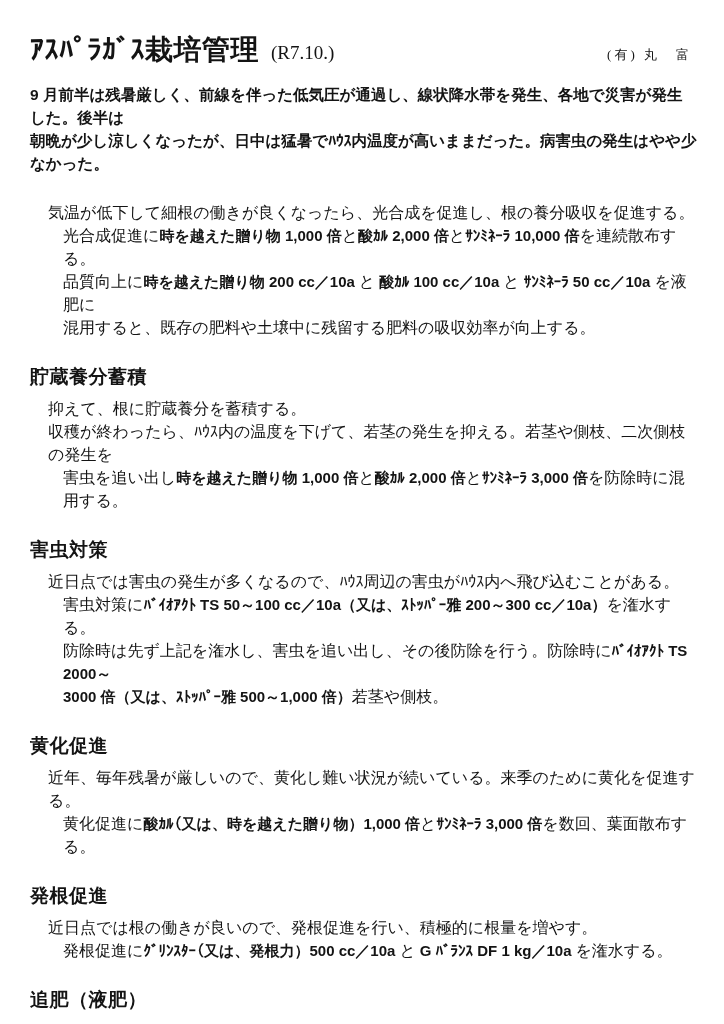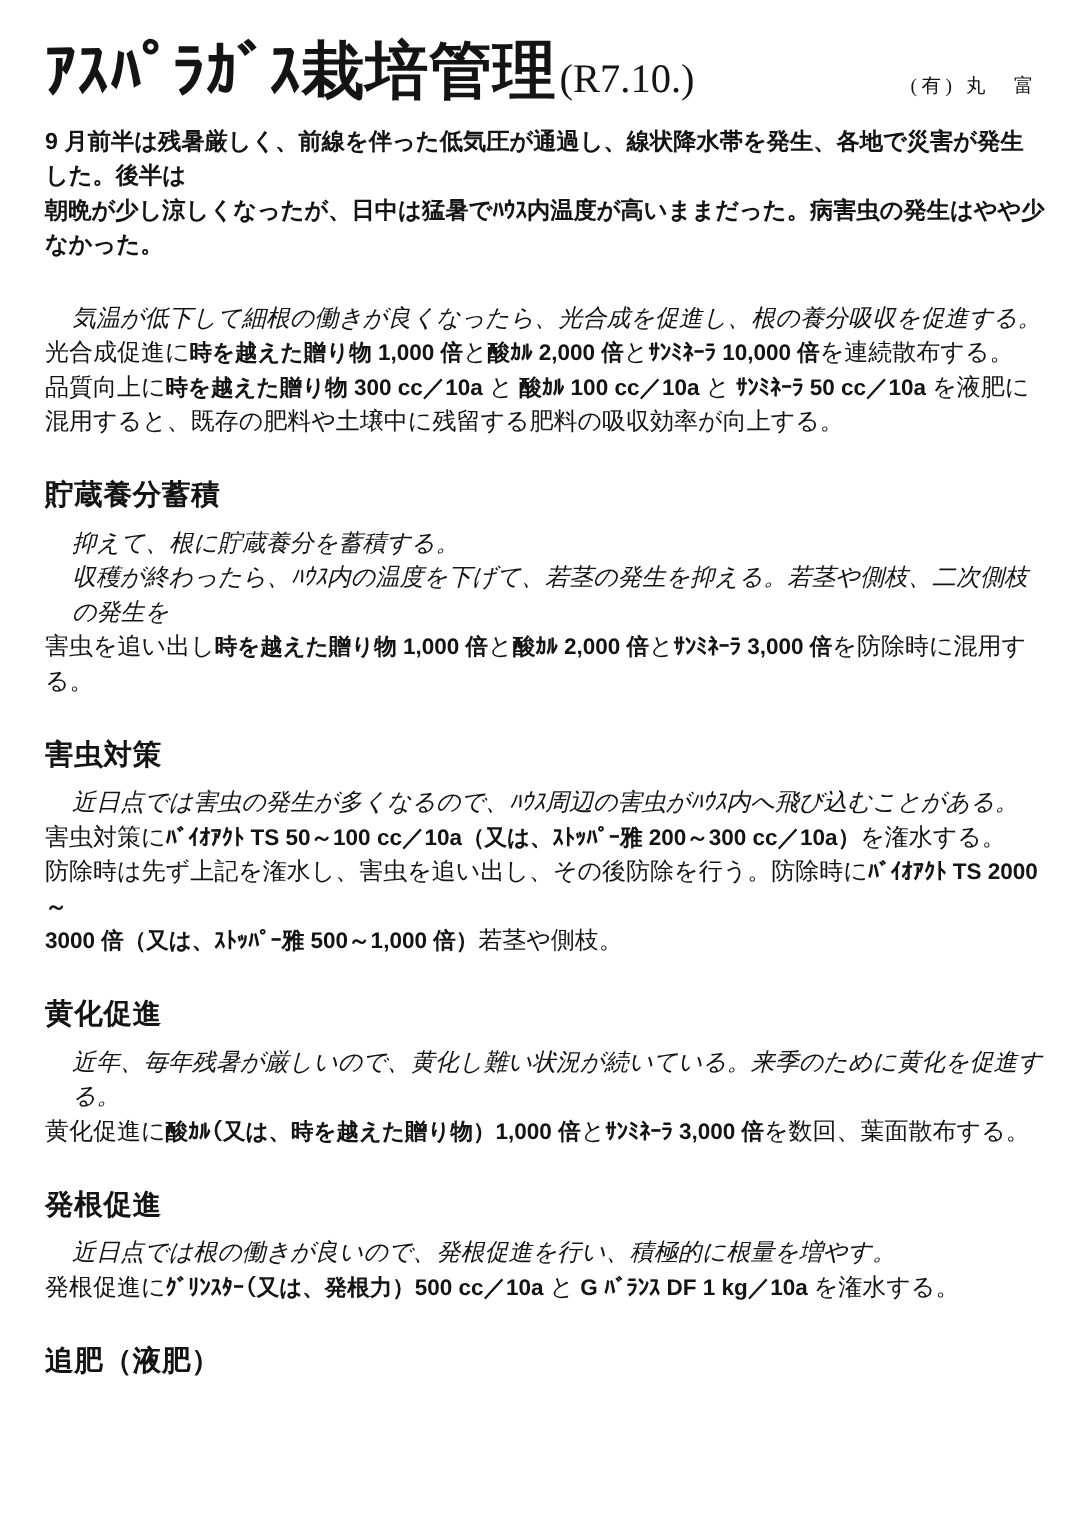--- a/index.html
+++ b/index.html
@@ -11,40 +11,40 @@
     color:#141414;
     font-family:"Liberation Serif","DejaVu Serif",serif;
     font-size:16px;
     overflow:hidden;
     box-sizing:border-box;
     padding:26px 26px 0 30px;
   }
   
   .title-row{display:flex;align-items:baseline;}
   .main-title{
-    font-family:Liberation Mono, monospace;
-    font-weight:900;font-size:42px;line-height:48px;
+    font-family:Liberation Sans, sans-serif;
+    font-weight:900;font-size:28px;line-height:48px;
     letter-spacing:0.5px;white-space:nowrap;
   }
-  .title-suffix{font-size:27px;margin-left:2px;white-space:nowrap;}
+  .title-suffix{font-size:19px;margin-left:12px;white-space:nowrap;}
   .company-header{margin-left:auto;font-size:13px;letter-spacing:3px;padding-right:6px;white-space:nowrap;}
   .intro{
     font-family:"Liberation Sans","DejaVu Sans",sans-serif;
     font-weight:700;font-size:15.5px;line-height:23px;margin-top:9px;
   }
   
   .sec{margin-top:26px;}
   .sec-h{
     font-family:"Liberation Sans","DejaVu Sans",sans-serif;
     font-weight:800;font-size:19px;line-height:24px;
     margin:0 0 8px 0;letter-spacing:0.5px;
   }
   .p{margin:0;line-height:23px;font-size:16px;}
-  .ind1{margin-left:18px;font-style:italic;}
-  .ind2{}
+  .ind1{margin-left:18px;}
+  .ind2{margin-left:33px;}
   .rb{
     font-family:"Liberation Sans","DejaVu Sans",sans-serif;
     font-weight:700;font-size:15px;
   }
 </style>
 </head>
 <body>
 
 <div class="page">
 
@@ -55,21 +55,21 @@
   </div>
 
   <div class="intro">
     <div>9 月前半は残暑厳しく、前線を伴った低気圧が通過し、線状降水帯を発生、各地で災害が発生した。後半は</div>
     <div>朝晩が少し涼しくなったが、日中は猛暑でﾊｳｽ内温度が高いままだった。病害虫の発生はやや少なかった。</div>
   </div>
 
   <div class="sec">
     <p class="p ind1"><span>気温が低下して細根の働きが良くなったら、光合成を促進し、根の養分吸収を促進する。</span></p>
     <p class="p ind2"><span>光合成促進に</span><span class="rb">時を越えた贈り物 1,000 倍</span><span>と</span><span class="rb">酸ｶﾙ 2,000 倍</span><span>と</span><span class="rb">ｻﾝﾐﾈｰﾗ 10,000 倍</span><span>を連続散布する。</span></p>
-    <p class="p ind2"><span>品質向上に</span><span class="rb">時を越えた贈り物 300 cc／10a</span><span> と </span><span class="rb">酸ｶﾙ 100 cc／10a</span><span> と </span><span class="rb">ｻﾝﾐﾈｰﾗ 50 cc／10a</span><span> を液肥に</span></p>
+    <p class="p ind2"><span>品質向上に</span><span class="rb">時を越えた贈り物 200 cc／10a</span><span> と </span><span class="rb">酸ｶﾙ 100 cc／10a</span><span> と </span><span class="rb">ｻﾝﾐﾈｰﾗ 50 cc／10a</span><span> を液肥に</span></p>
     <p class="p ind2"><span>混用すると、既存の肥料や土壌中に残留する肥料の吸収効率が向上する。</span></p>
   </div>
 
   <div class="sec">
     <h2 class="sec-h">貯蔵養分蓄積</h2>
     <p class="p ind1"><span>抑えて、根に貯蔵養分を蓄積する。</span></p>
     <p class="p ind1"><span>収穫が終わったら、ﾊｳｽ内の温度を下げて、若茎の発生を抑える。若茎や側枝、二次側枝の発生を</span></p>
     <p class="p ind2"><span>害虫を追い出し</span><span class="rb">時を越えた贈り物 1,000 倍</span><span>と</span><span class="rb">酸ｶﾙ 2,000 倍</span><span>と</span><span class="rb">ｻﾝﾐﾈｰﾗ 3,000 倍</span><span>を防除時に混用する。</span></p>
   </div>
 

